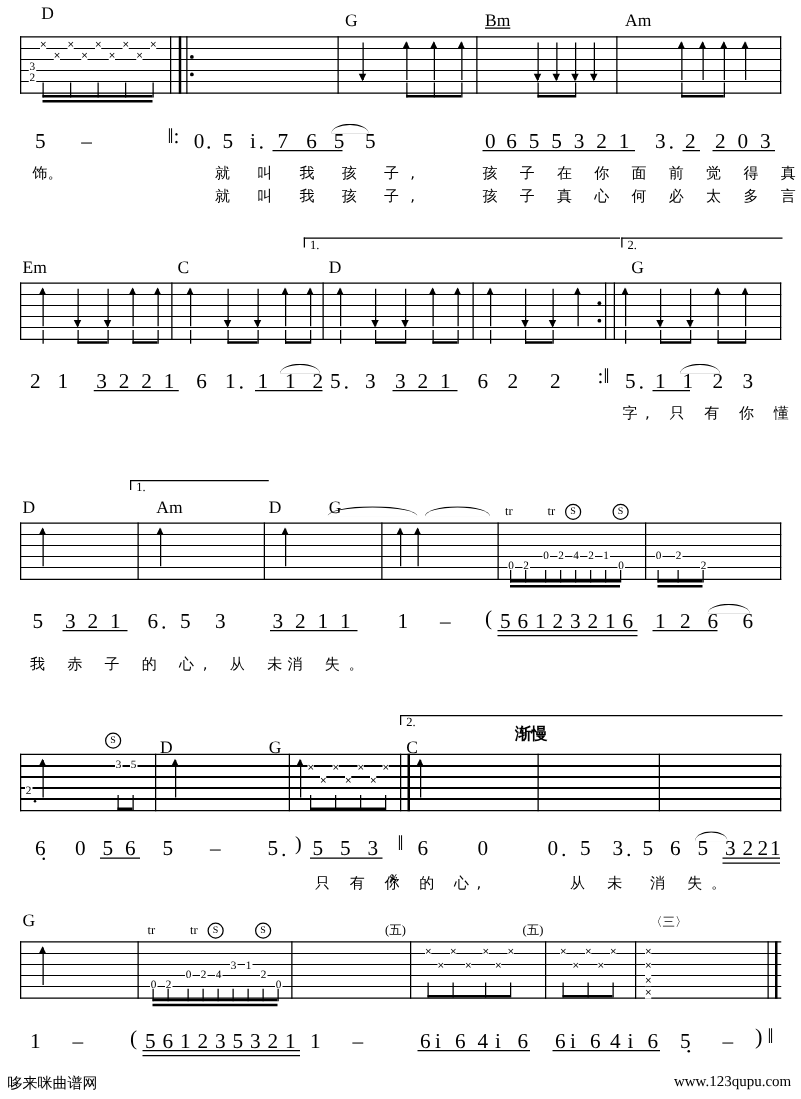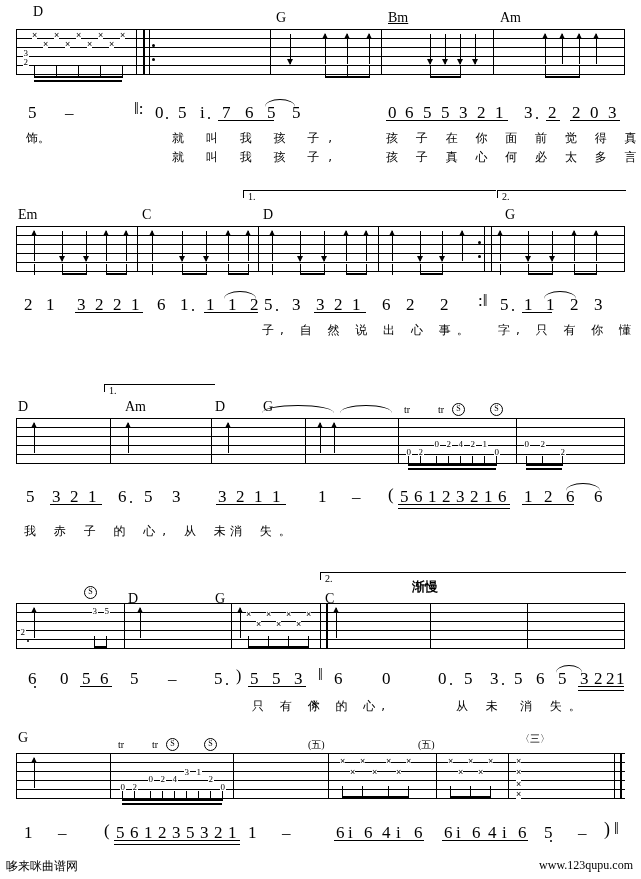--- a/index.html
+++ b/index.html
@@ -344,21 +344,20 @@
   <div class="num" style="left:478px;top:292px;font-size:17px;">:‖</div>
   <div class="num" style="left:500px;top:296px;font-size:17px;">5</div>
   <div class="dot" style="left:512px;top:309px;"></div>
   <div class="num" style="left:524px;top:296px;font-size:17px;">1</div>
   <div class="num" style="left:546px;top:296px;font-size:17px;">1</div>
   <div class="num" style="left:570px;top:296px;font-size:17px;">2</div>
   <div class="num" style="left:594px;top:296px;font-size:17px;">3</div>
   <div class="slur" style="left:544px;top:291px;width:32px;"></div>
   <div class="uline" style="left:522px;top:312px;width:30px;"></div>
 
-  <div class="lyr" style="left:262px;top:324px;letter-spacing:6px;">子, 自 然 说 出 心 事。</div>
   <div class="lyr" style="left:498px;top:324px;letter-spacing:6px;">字, 只 有 你 懂</div>
 
   <div class="chord abs" style="left:18px;top:400px;">D</div>
   <div class="chord abs" style="left:125px;top:400px;">Am</div>
   <div class="chord abs" style="left:215px;top:400px;">D</div>
   <div class="chord abs" style="left:263px;top:400px;">G</div>
 
   <div class="volta" style="left:104px;top:384px;width:110px;"></div>
   <div class="voltalabel" style="left:109px;top:386px;">1.</div>
 

